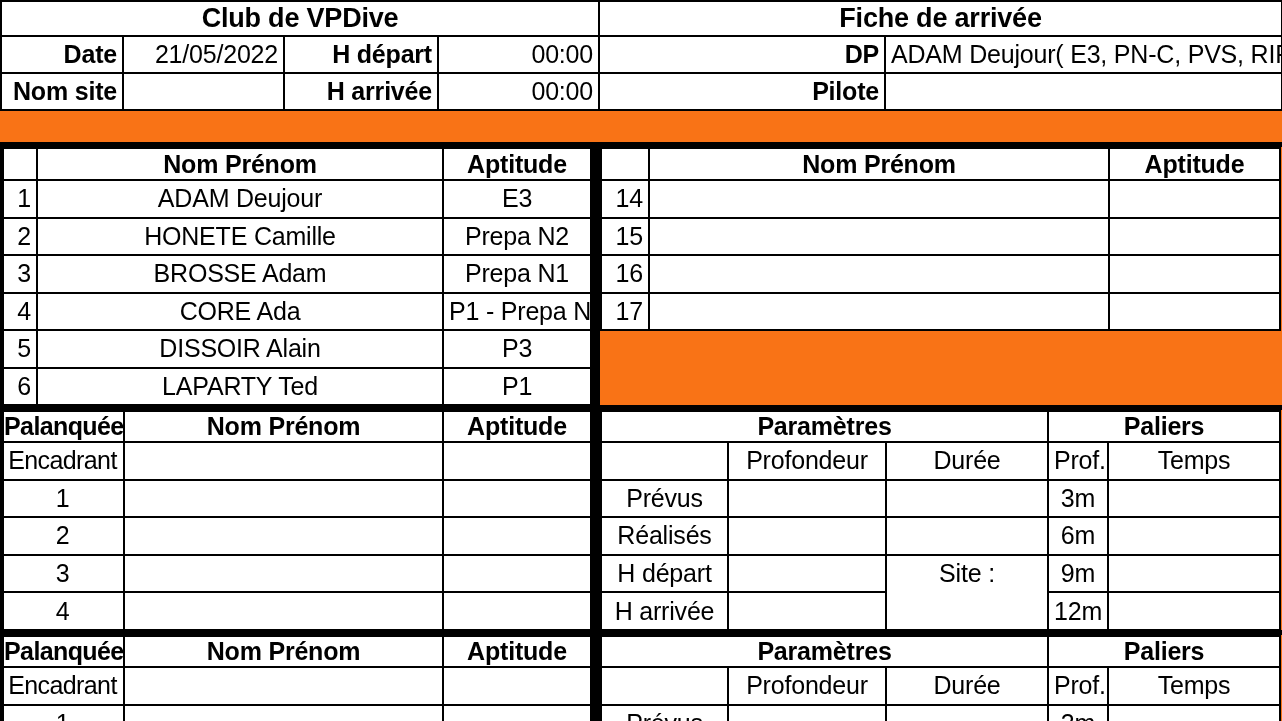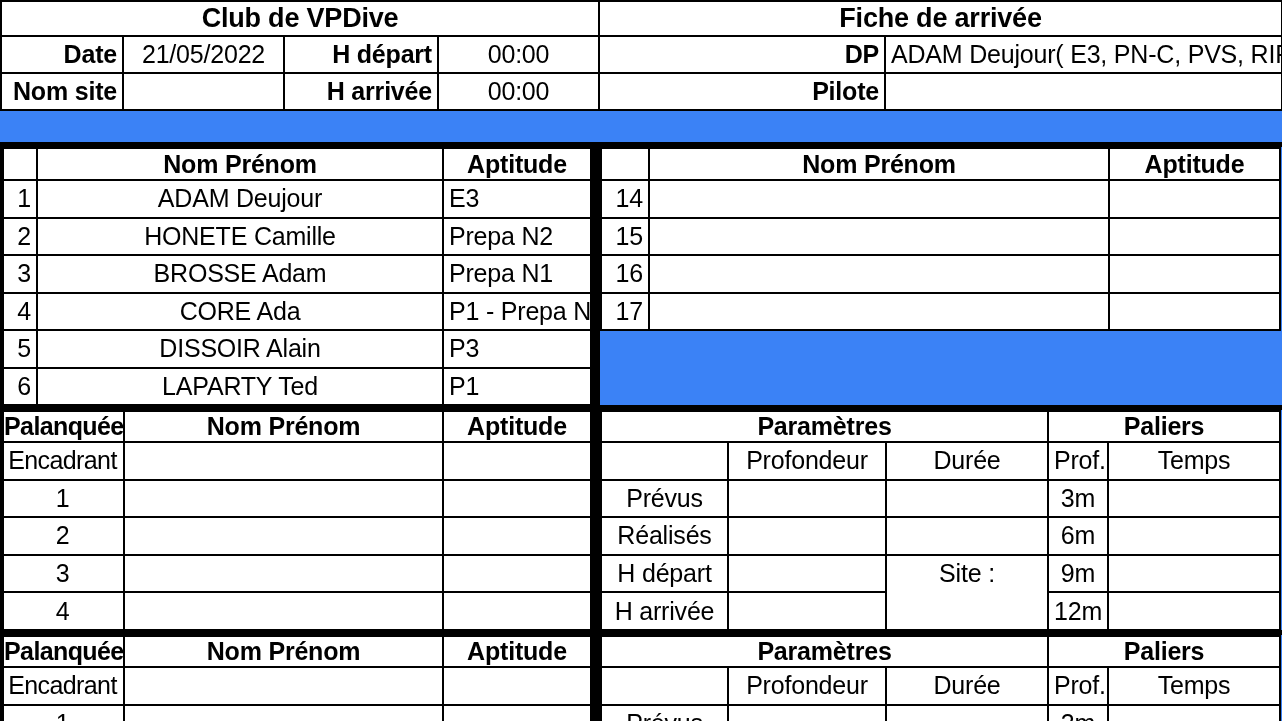--- a/index.html
+++ b/index.html
@@ -1,27 +1,27 @@
 <!DOCTYPE html>
 <html><head>
 <meta charset="utf-8">
 <style>
   html,body{margin:0;padding:0;background:#fff;}
   #sheet{
-    position:relative;width:1282px;height:721px;overflow:hidden;background:#3b82f6;
+    position:relative;width:1282px;height:721px;overflow:hidden;background:#f97316;
     font-family:"Liberation Sans",sans-serif;color:#000;letter-spacing:-0.2px;
   }
   table{border-collapse:collapse;table-layout:fixed;position:absolute;z-index:1;background:#fff;}
   td{border:2px solid #000;padding:0 5px;font-size:25px;text-align:center;
      vertical-align:middle;white-space:nowrap;overflow:hidden;}
   .title{font-weight:bold;font-size:27px;text-align:center;}
   .lab{font-weight:bold;text-align:right;}
-  .val{text-align:center;border-radius:15px;}
+  .val{text-align:right;border-radius:15px;}
   .hc{font-weight:bold;margin-left:12px;}
-  .l{text-align:left;}
+  .l{text-align:center;}
   .r{text-align:right;}
   .tight{letter-spacing:-0.6px;padding:0 2px;}
   .ovf{overflow:visible;}
   .site{vertical-align:top;text-align:center;padding-top:3px;}
   
   .t1r1 td{height:33px}.t1r2 td{height:35px}.t1r3 td{height:35px}.t1r4 td{height:30px}
   .hrow2 td{height:30px}
   .drow2 td{height:35.5px}
   .hrow3 td{height:29px}
   .drow3 td{height:35.6px}

